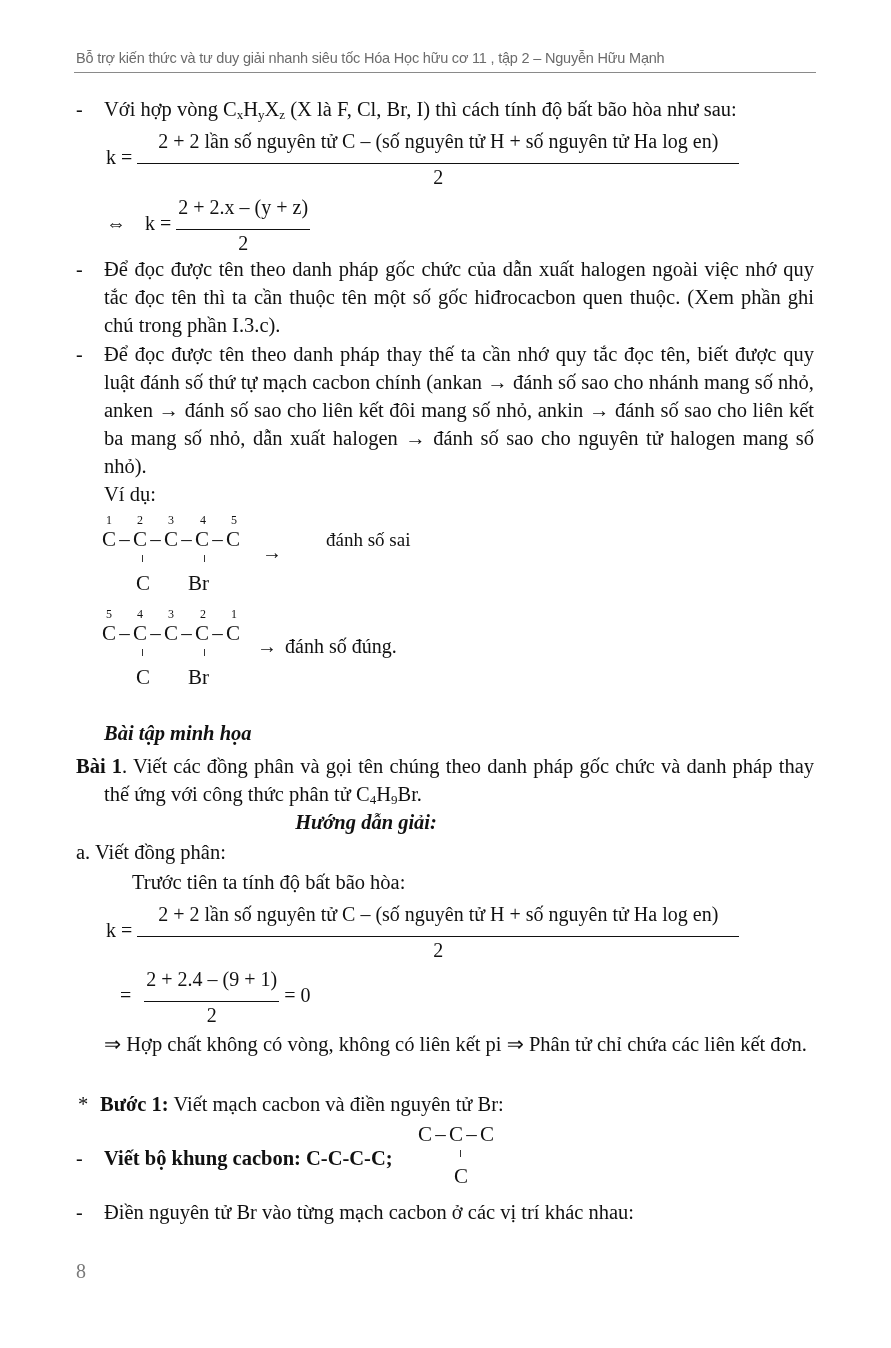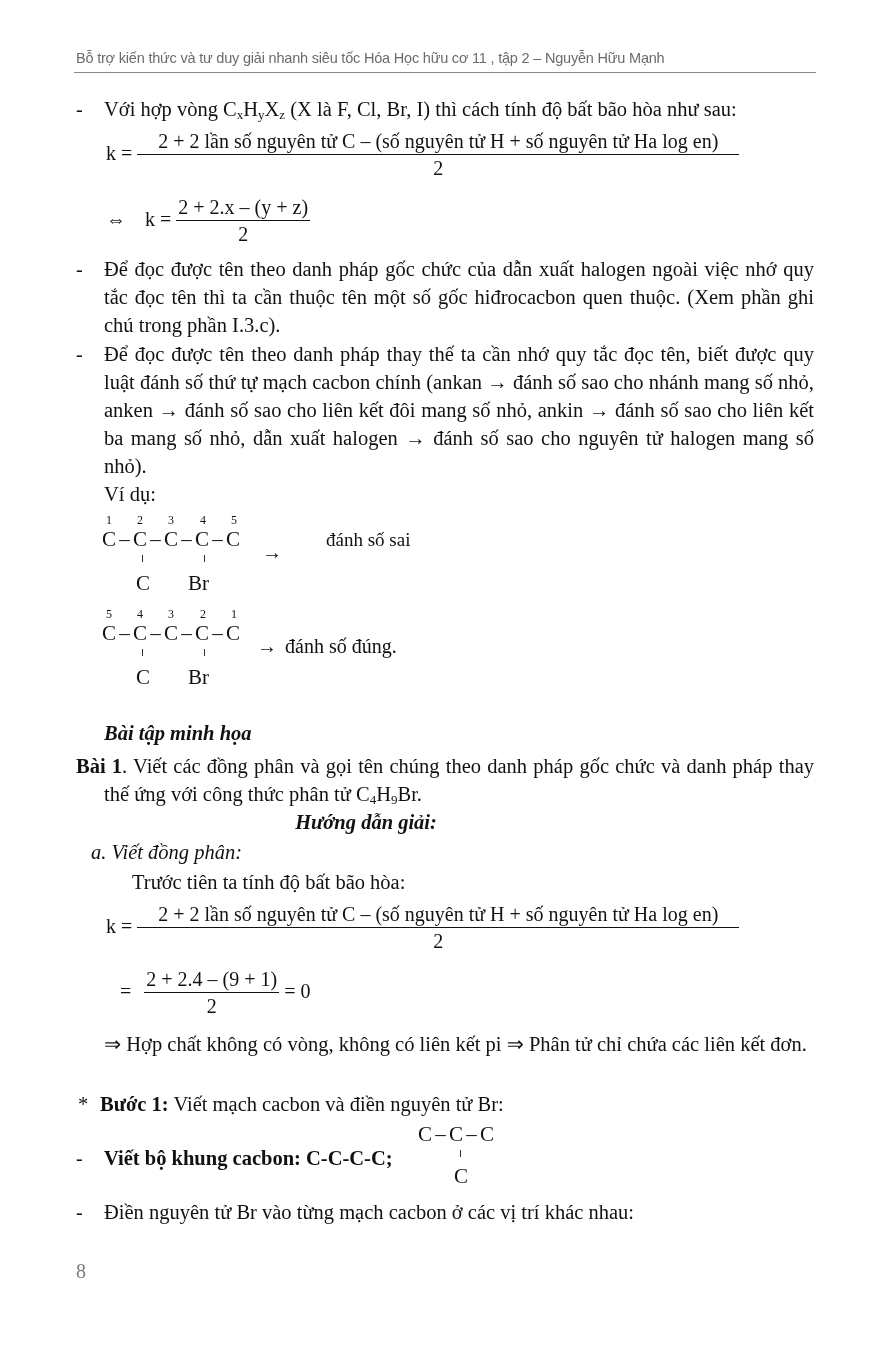--- a/index.html
+++ b/index.html
@@ -6,21 +6,21 @@
   body { width:891px; height:1348px; position:relative; overflow:hidden;
          font-family:"Liberation Serif", serif; color:#111; }
   .abs { position:absolute; }
   .header { left:76px; top:50px; width:740px; font-family:"Liberation Sans", sans-serif;
             font-size:14.5px; color:#6b6b6b; letter-spacing:-0.2px; }
   .header-rule { left:74px; top:72px; width:742px; height:1px; background:#8a8a8a; }
   .txt { font-size:20.5px; line-height:28px; }
   .just { text-align:justify; text-align-last:left; }
   .dash { left:76px; font-size:20px; }
   .frac { display:inline-flex; flex-direction:column; align-items:center; vertical-align:middle; }
-  .frac .num { padding:0 2px 1px 2px; border-bottom:1.4px solid #111; white-space:nowrap; }
+  .frac .num { padding:0 2px 10px 2px; border-bottom:1.4px solid #111; white-space:nowrap; }
   .frac .den { padding-top:2px; }
   .math { font-size:20px; white-space:nowrap; }
   sub { font-size:13px; vertical-align:-3px; line-height:0; }
   .chain { font-size:21px; }
   .chain .num-row { font-size:12px; position:absolute; }
   .bi { font-weight:bold; font-style:italic;font-family:Liberation Serif, serif; }
   .b { font-weight:bold; }
   .pageno { left:76px; top:1260px; font-size:20px; color:#7a7a7a; }
   .tick { position:absolute; width:1px; height:7px; background:#333; }
 </style>
@@ -94,21 +94,21 @@
 <div class="abs txt just" style="left:76px; top:752px; width:738px;" data-name="exercise1-statement">
   <span class="b" data-name="exercise-label">Bài 1</span><span data-name="label-dot">.</span><span data-name="exercise-text"> Viết các đồng phân và gọi tên chúng theo danh pháp gốc chức và danh pháp thay thế ứng với công thức phân tử C</span><sub data-name="subscript-4">4</sub><span data-name="formula-h">H</span><sub data-name="subscript-9">9</sub><span data-name="exercise-text-suffix">Br.</span>
 </div>
 <style>
   
   [data-name="exercise1-statement"] { padding-left:28px; text-indent:-28px; width:710px !important; }
 </style>
 
 <div class="abs txt bi" style="left:0; top:808px; width:732px; text-align:center;" data-name="guide-title">Hướng dẫn giải:</div>
 
-<div class="abs txt" style="left:91px; top:838px;font-style:italic;" data-name="part-a-heading">a.  Viết đồng phân:</div>
+<div class="abs txt" style="left:76px; top:838px;" data-name="part-a-heading">a.  Viết đồng phân:</div>
 <div class="abs txt" style="left:104px; top:868px;margin-left:28px;" data-name="first-calc-text">Trước tiên ta tính độ bất bão hòa:</div>
 
 <div class="abs math" style="left:106px; top:903px;" data-name="formula-k-general-2">
   <span data-name="formula-lhs">k =</span>
   <span class="frac" style="width:602px;" data-name="fraction">
     <span class="num" style="width:598px; text-align:center;" data-name="numerator">2 + 2 lần số nguyên tử C – (số nguyên tử H + số nguyên tử Ha log en)</span>
     <span class="den" data-name="denominator">2</span>
   </span>
 </div>
 

